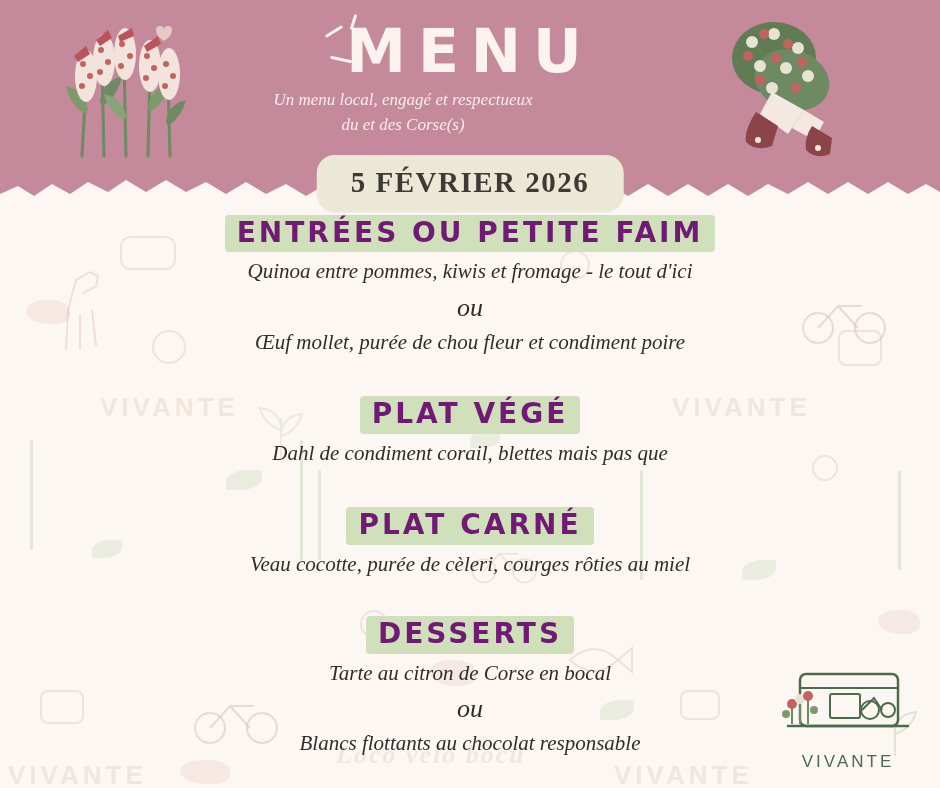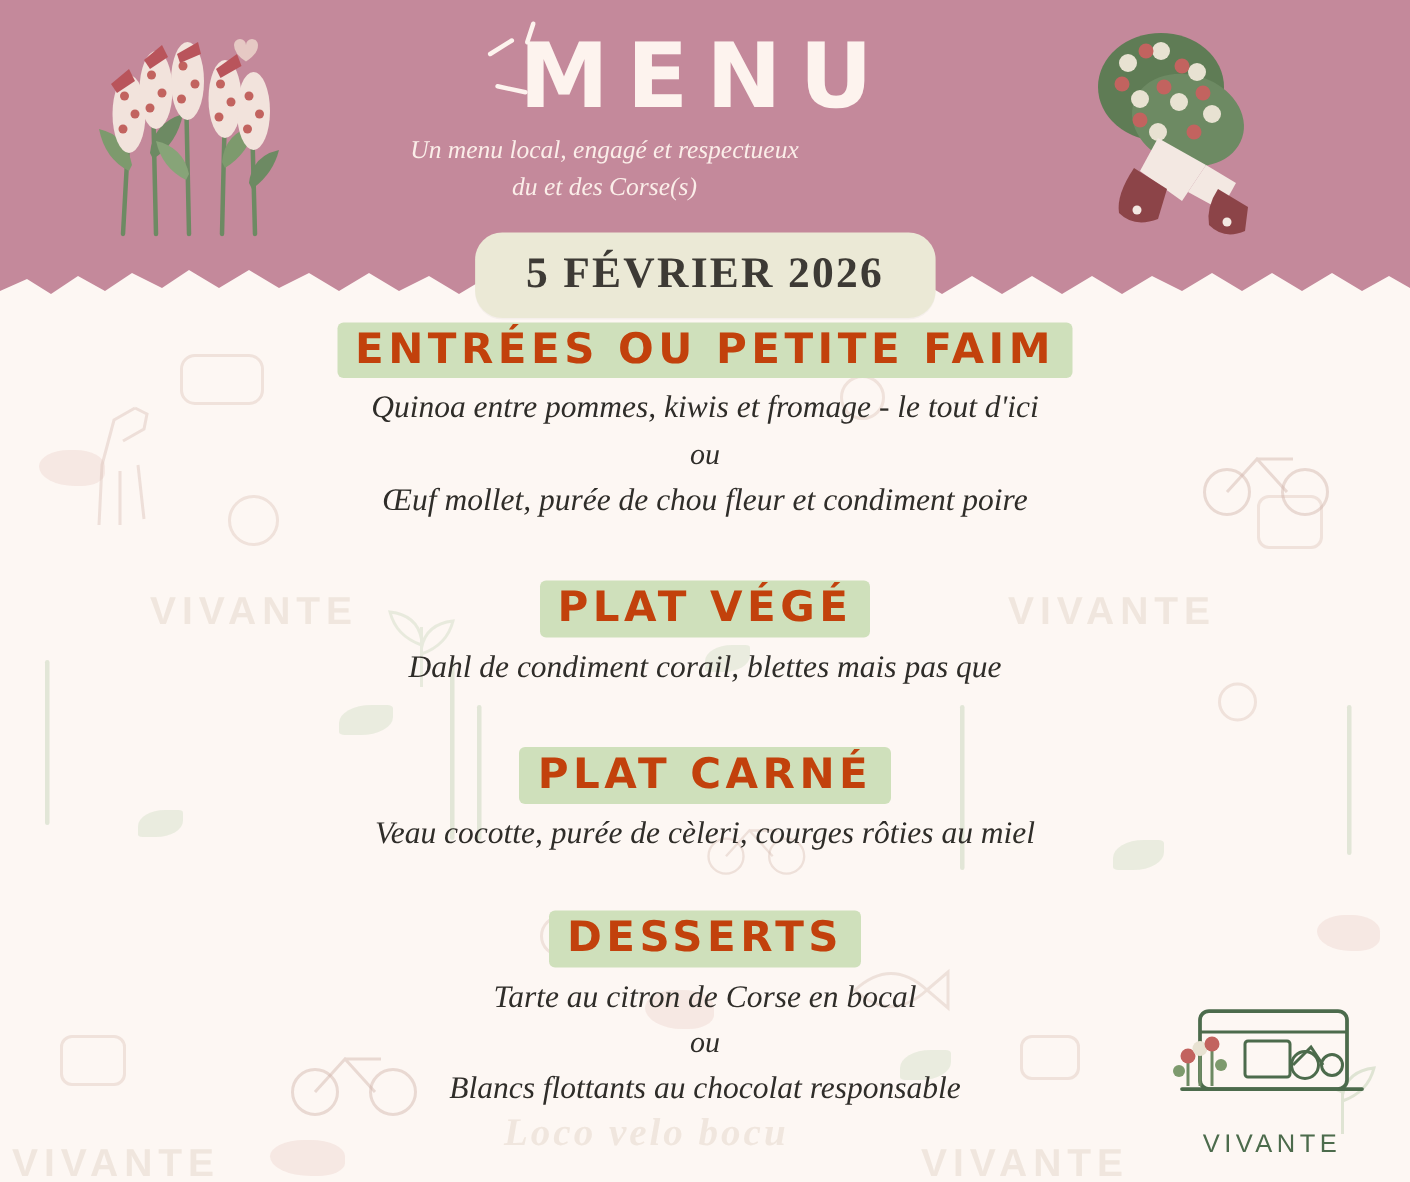--- a/index.html
+++ b/index.html
@@ -139,38 +139,38 @@
     text-align: center;
   }
   .section { margin-bottom: 6px; }
 
   .section-title {
     display: inline-block;
     font-family: "DejaVu Sans", sans-serif;
     font-weight: bold;
     font-size: 28px;
     letter-spacing: 3px;
-    color: #c2410c;
+    color: #701a75;
     background: #cfe0bb;
     padding: 3px 12px 5px;
     border-radius: 4px;
     line-height: 1.05;
   }
   .section-items {
     margin-top: 4px;
     font-family: "Liberation Serif", serif;
     font-style: italic;
     font-size: 21px;
     color: #2f2d29;
     line-height: 1.5;
   }
   .item-sep {
     font-family: "Liberation Serif", serif;
     font-style: italic;
-    font-size: 20px;
+    font-size: 26px;
     color: #2f2d29;
   }
 
   .sec-entrees { margin-top: 10px; }
   .sec-vege { margin-top: 38px; }
   .sec-carne { margin-top: 38px; }
   .sec-desserts { margin-top: 36px; }
 
   
   .floral-left { position: absolute; left: 52px; top: 14px; width: 160px; height: 150px; z-index: 6; }

